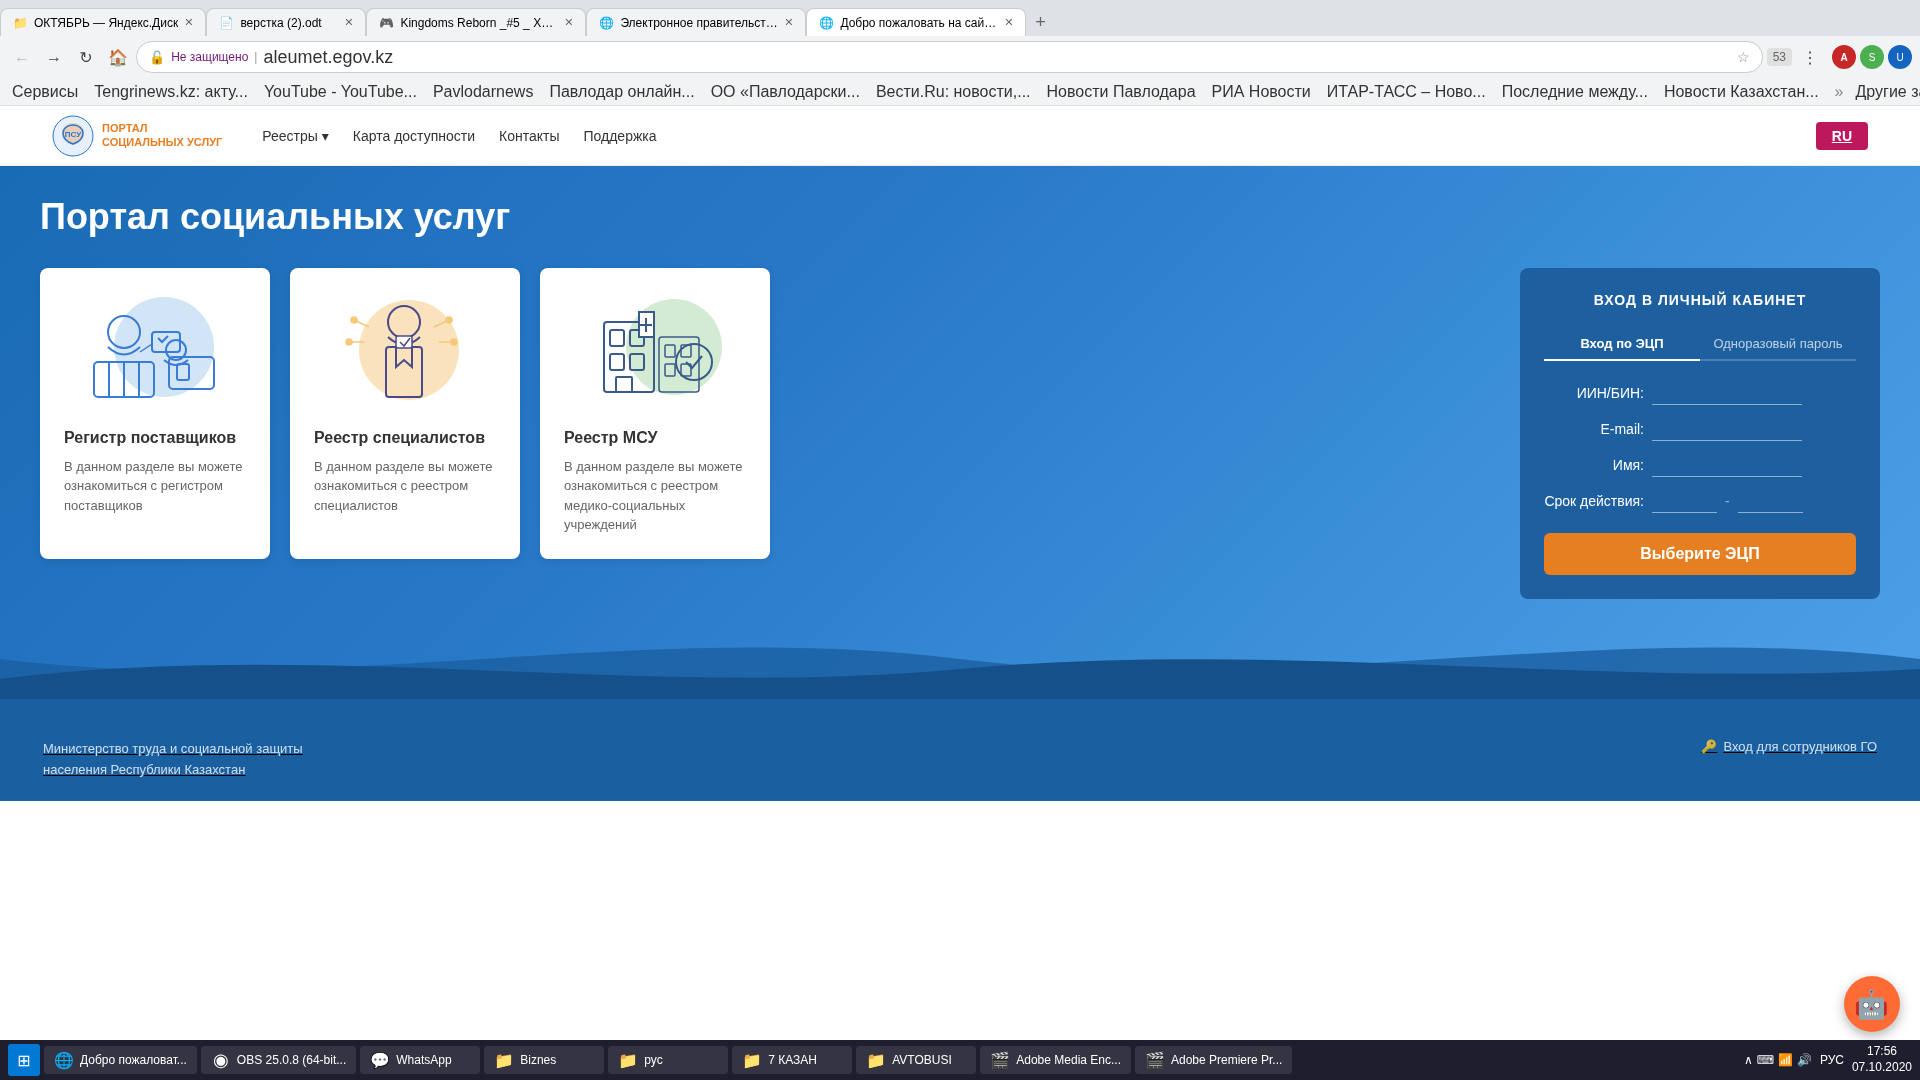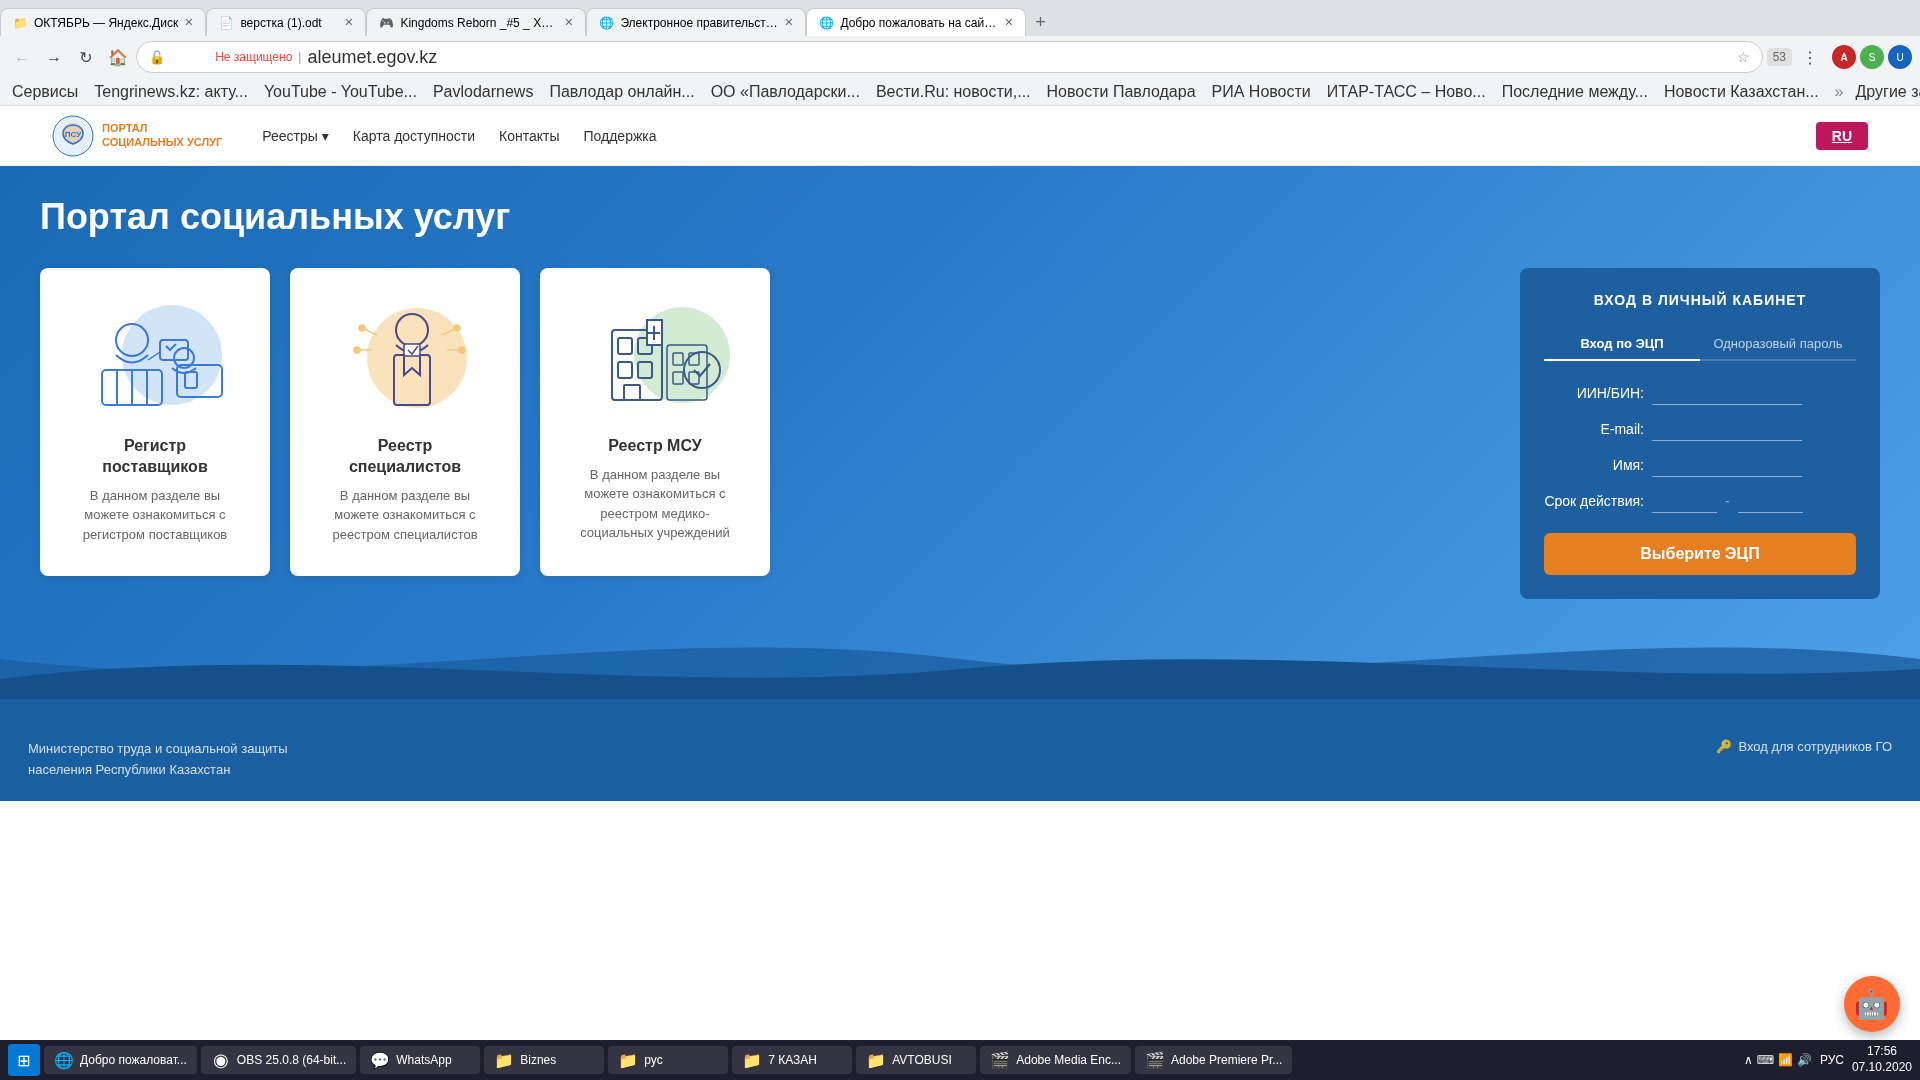--- a/index.html
+++ b/index.html
@@ -34,40 +34,40 @@
     .logo-text { font-size: 11px; font-weight: bold; color: #2979c9; text-transform: uppercase; line-height: 1.2; }
     .logo-text span { color: #e67e22; }
     .nav-menu { display: flex; align-items: center; gap: 24px; flex: 1; }
     .nav-item { font-size: 14px; color: #333; cursor: pointer; display: flex; align-items: center; gap: 4px; }
     .lang-btn { margin-left: auto; background: #be185d; color: #fff; border: none; padding: 6px 16px; border-radius: 4px; cursor: pointer; font-size: 14px; font-weight: bold; text-decoration: underline; }
     .hero-title { font-size: 36px; font-weight: bold; color: #fff; margin-bottom: 30px; }
 
     
     .hero-content { display: flex; gap: 20px; align-items: flex-start; }
     .cards-area { display: flex; gap: 20px; flex: 1; }
-    .card { background: #fff; border-radius: 8px; padding: 32px; width: 230px; min-height: 280px; cursor: pointer; box-shadow: 0 2px 8px rgba(0,0,0,0.1); text-align: center; }
+    .card { background: #fff; border-radius: 8px; padding: 24px; width: 230px; min-height: 280px; cursor: pointer; box-shadow: 0 2px 8px rgba(0,0,0,0.1); }
     .card-illustration { width: 180px; height: 120px; margin-bottom: 16px; display: flex; align-items: center; justify-content: center; }
     .card-title { font-size: 16px; font-weight: bold; color: #333; margin-bottom: 8px; line-height: 1.3; }
     .card-desc { font-size: 13px; color: #666; line-height: 1.5; }
 
     
     .login-panel { background: #1e5fa0; border-radius: 8px; width: 360px; padding: 24px; color: #fff; flex-shrink: 0; }
     .login-title { text-align: center; font-size: 14px; font-weight: bold; color: #fff; margin-bottom: 20px; letter-spacing: 1px; }
     .login-tabs { display: flex; margin-bottom: 20px; border-bottom: 2px solid rgba(255,255,255,0.2); }
     .login-tab { flex: 1; text-align: center; padding: 8px; cursor: pointer; font-size: 13px; color: rgba(255,255,255,0.7); }
     .login-tab.active { color: #fff; border-bottom: 2px solid #fff; margin-bottom: -2px; font-weight: bold; }
     .form-row { display: flex; align-items: center; margin-bottom: 12px; gap: 8px; }
     .form-label { font-size: 14px; color: #fff; min-width: 100px; text-align: right; }
     .form-input { background: transparent; border: none; border-bottom: 1px solid rgba(255,255,255,0.5); width: 150px; color: #fff; font-size: 13px; padding: 4px 0; outline: none; }
     .form-dash { color: rgba(255,255,255,0.5); }
     .date-input { background: transparent; border: none; border-bottom: 1px solid rgba(255,255,255,0.5); width: 65px; color: #fff; font-size: 13px; padding: 4px 0; outline: none; }
     .ecp-btn { display: block; width: 100%; background: #e67e22; color: #fff; border: none; padding: 12px; border-radius: 6px; font-size: 16px; font-weight: bold; cursor: pointer; margin-top: 20px; text-align: center; }
 
     
-    .footer-area { background: #1a5fa0; padding: 40px 28px 20px; }
+    .footer-area { background: #1a5fa0; padding: 40px 43px 20px; text-decoration: underline; }
     .footer-content { display: flex; justify-content: space-between; align-items: flex-start; }
     .footer-org { font-size: 13px; color: rgba(255,255,255,0.8); line-height: 1.6; }
     .footer-login-link { font-size: 13px; color: rgba(255,255,255,0.8); cursor: pointer; display: flex; align-items: center; gap: 6px; }
     .footer-copyright { text-align: center; font-size: 12px; color: rgba(255,255,255,0.6); margin-top: 30px; padding-top: 20px; }
 
     
     .main-bg { background: linear-gradient(135deg, #1a6bb5 0%, #2979c9 40%, #3a8fd8 70%, #4da0e8 100%); }
 
     
     .taskbar { display: flex; align-items: center; background: #1e1e2e; height: 40px; position: fixed; bottom: 0; width: 1920px; padding: 0 8px; gap: 4px; z-index: 1000; }
@@ -86,21 +86,21 @@
 
 <div class="browser-chrome">
   <div class="browser-tabs">
     <div class="browser-tab">
       <span>📁</span>
       <span class="browser-tab-title">ОКТЯБРЬ — Яндекс.Диск</span>
       <span class="tab-close">✕</span>
     </div>
     <div class="browser-tab">
       <span>📄</span>
-      <span class="browser-tab-title">верстка (1).odt</span>
+      <span class="browser-tab-title">верстка (2).odt</span>
       <span class="tab-close">✕</span>
     </div>
     <div class="browser-tab">
       <span>🎮</span>
       <span class="browser-tab-title">Kingdoms Reborn _#5 _ Хьюст...</span>
       <span class="tab-close">✕</span>
     </div>
     <div class="browser-tab">
       <span>🌐</span>
       <span class="browser-tab-title">Электронное правительство Р...</span>
@@ -114,21 +114,21 @@
     <div class="tab-new">+</div>
   </div>
 
   <div class="browser-nav">
     <button class="nav-btn disabled">←</button>
     <button class="nav-btn">→</button>
     <button class="nav-btn">↻</button>
     <button class="nav-btn">🏠</button>
     <div class="address-bar">
       <span class="lock-icon">🔓</span>
-      <span style="font-size:12px;color:#ef4444;margin-left:44px;">Не защищено</span>
+      <span style="font-size:12px;color:#701a75;">Не защищено</span>
       <span style="color:#999;font-size:12px;">|</span>
       <span class="address-text">aleumet.egov.kz</span>
       <span class="star-icon">☆</span>
     </div>
     <button class="nav-btn" style="font-size:12px;color:#666;background:#e0e0e0;border-radius:4px;padding:2px 6px;height:auto;width:auto;">53</button>
     <button class="nav-btn">⋮</button>
     <div style="display:flex;gap:4px;margin-left:4px;">
       <div style="width:24px;height:24px;background:#c62828;border-radius:50%;display:flex;align-items:center;justify-content:center;color:#fff;font-size:10px;font-weight:bold;">A</div>
       <div style="width:24px;height:24px;background:#4caf50;border-radius:50%;display:flex;align-items:center;justify-content:center;color:#fff;font-size:10px;">S</div>
       <div style="width:24px;height:24px;background:#1565c0;border-radius:50%;display:flex;align-items:center;justify-content:center;color:#fff;font-size:10px;">U</div>

